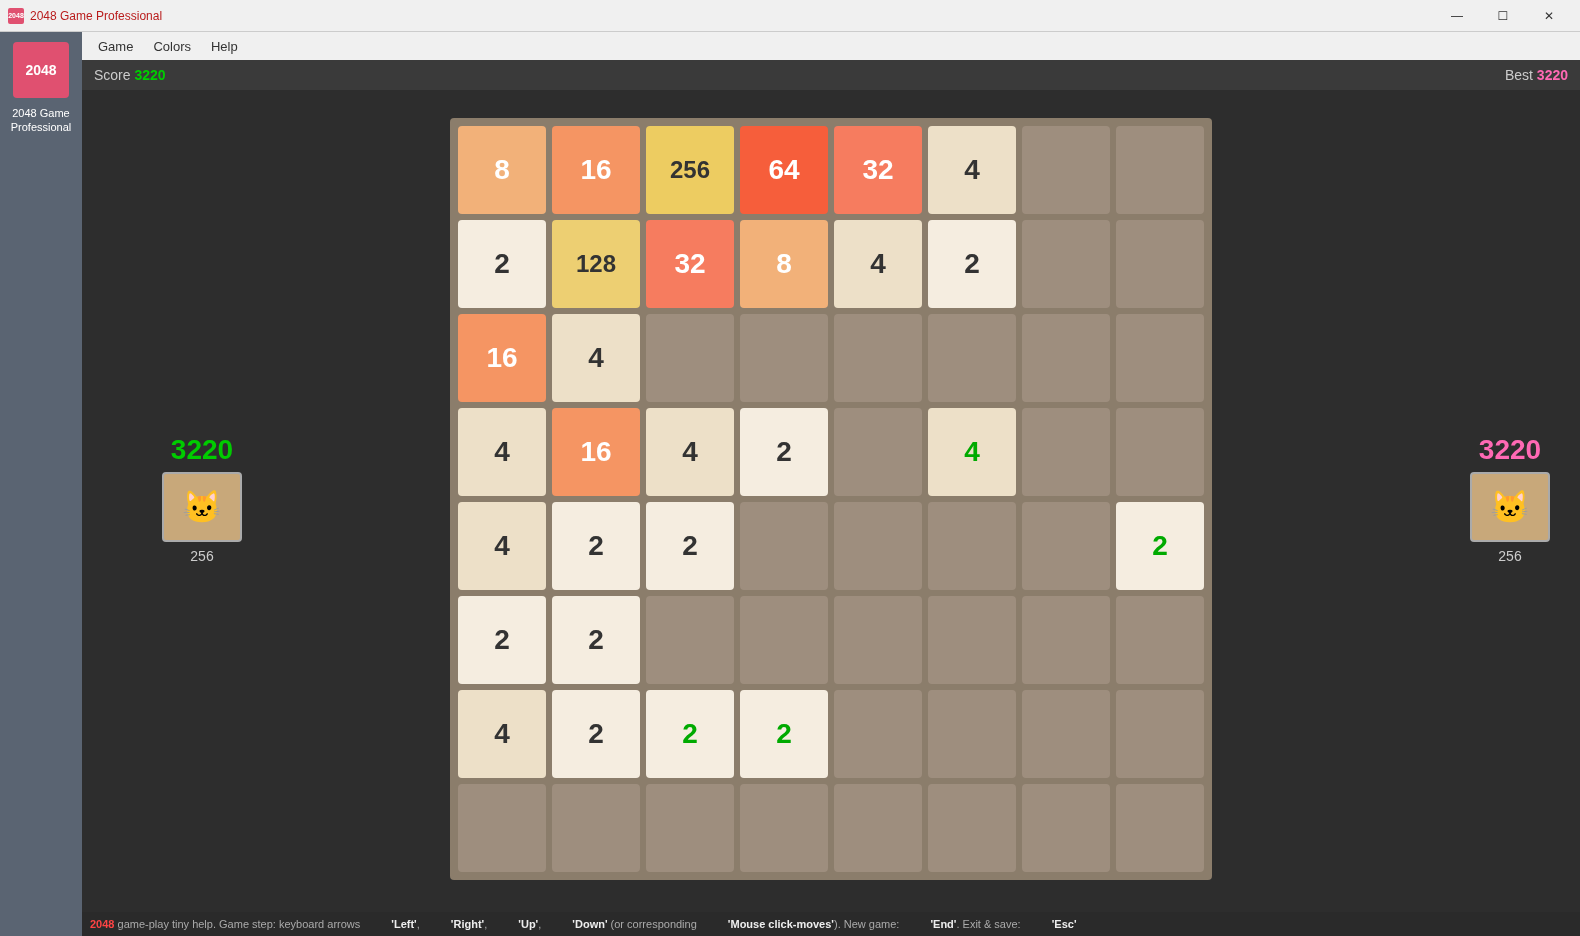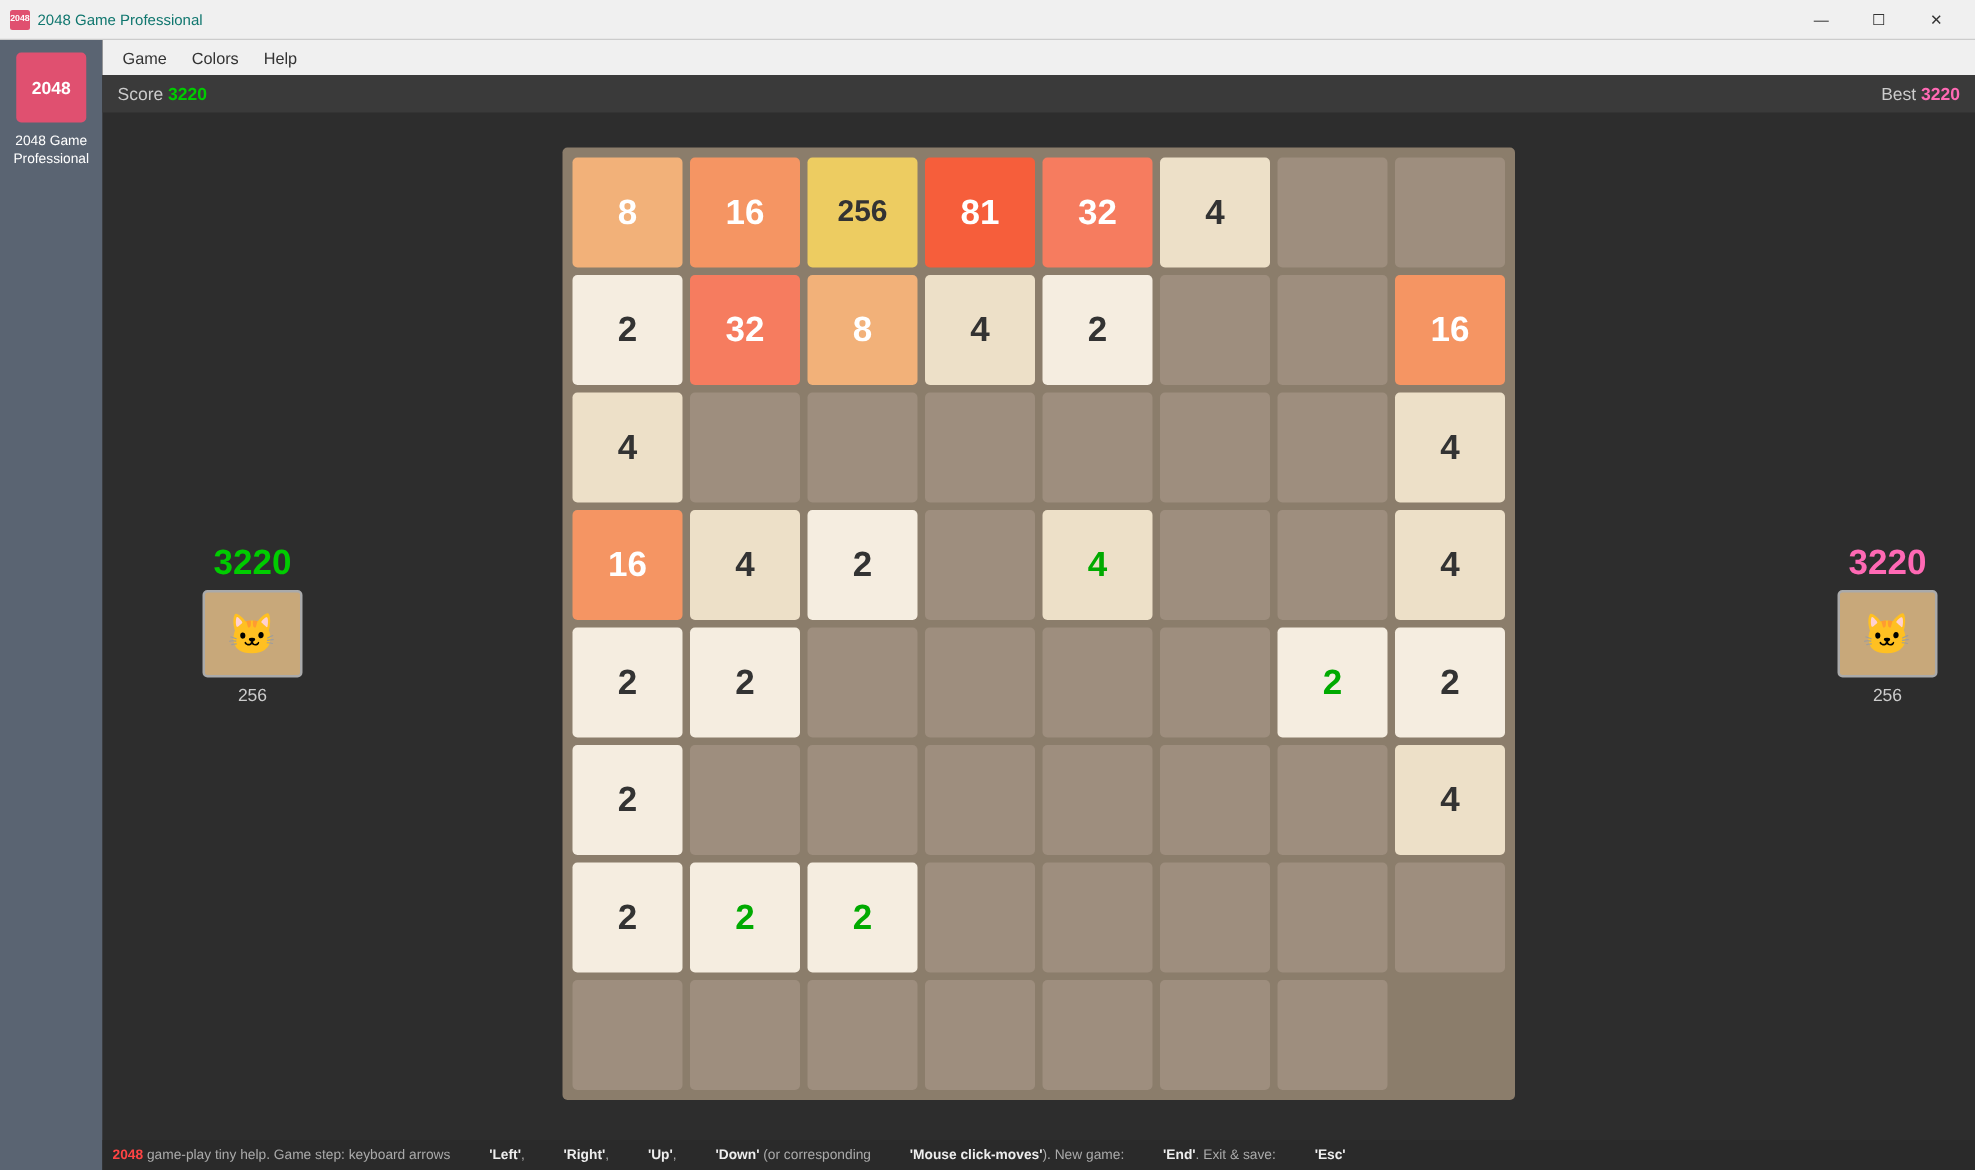--- a/index.html
+++ b/index.html
@@ -31,21 +31,21 @@
       display: flex;
       align-items: center;
       justify-content: center;
       font-size: 8px;
       color: white;
       font-weight: bold;
     }
     #titlebar-title {
       flex: 1;
       font-size: 12px;
-      color: #0f766e;
+      color: #b91c1c;
     }
     #titlebar-controls {
       display: flex;
       gap: 0;
     }
     .title-btn {
       width: 46px;
       height: 32px;
       display: flex;
       align-items: center;
@@ -278,26 +278,27 @@
       <div class="panel-score green">3220</div>
       <div class="panel-cat">🐱</div>
       <div class="panel-tile-val">256</div>
     </div>
 
     <div id="grid-container">
       <div id="grid">
       <div class="cell" style="background: rgb(242, 177, 121); color: white; font-size: 28px;">8</div>
           <div class="cell" style="background: rgb(245, 149, 99); color: white; font-size: 28px;">16</div>
           <div class="cell" style="background: rgb(237, 204, 97); color: rgb(51, 51, 51); font-size: 24px;">256</div>
-          <div class="cell" style="background: rgb(246, 94, 59); color: white; font-size: 28px;">81</div>
+          <div class="cell" style="background: rgb(246, 94, 59); color: white; font-size: 28px;">64</div>
           <div class="cell" style="background: rgb(246, 124, 95); color: white; font-size: 28px;">32</div>
           <div class="cell" style="background: rgb(237, 224, 200); color: rgb(51, 51, 51); font-size: 28px;">4</div>
           <div class="cell" style="background: rgb(158, 142, 126); color: rgb(51, 51, 51); font-size: 28px;"></div>
           <div class="cell" style="background: rgb(158, 142, 126); color: rgb(51, 51, 51); font-size: 28px;"></div>
           <div class="cell" style="background: rgb(245, 237, 224); color: rgb(51, 51, 51); font-size: 28px;">2</div>
+          <div class="cell" style="background: rgb(237, 207, 114); color: rgb(51, 51, 51); font-size: 24px;">128</div>
           <div class="cell" style="background: rgb(246, 124, 95); color: white; font-size: 28px;">32</div>
           <div class="cell" style="background: rgb(242, 177, 121); color: white; font-size: 28px;">8</div>
           <div class="cell" style="background: rgb(237, 224, 200); color: rgb(51, 51, 51); font-size: 28px;">4</div>
           <div class="cell" style="background: rgb(245, 237, 224); color: rgb(51, 51, 51); font-size: 28px;">2</div>
           <div class="cell" style="background: rgb(158, 142, 126); color: rgb(51, 51, 51); font-size: 28px;"></div>
           <div class="cell" style="background: rgb(158, 142, 126); color: rgb(51, 51, 51); font-size: 28px;"></div>
           <div class="cell" style="background: rgb(245, 149, 99); color: white; font-size: 28px;">16</div>
           <div class="cell" style="background: rgb(237, 224, 200); color: rgb(51, 51, 51); font-size: 28px;">4</div>
           <div class="cell" style="background: rgb(158, 142, 126); color: rgb(51, 51, 51); font-size: 28px;"></div>
           <div class="cell" style="background: rgb(158, 142, 126); color: rgb(51, 51, 51); font-size: 28px;"></div>

